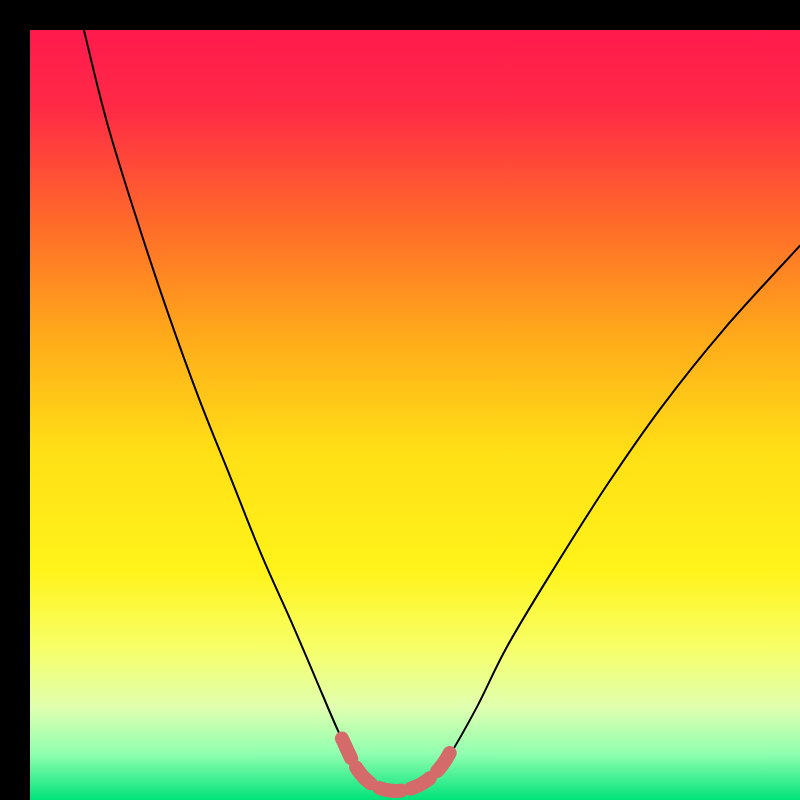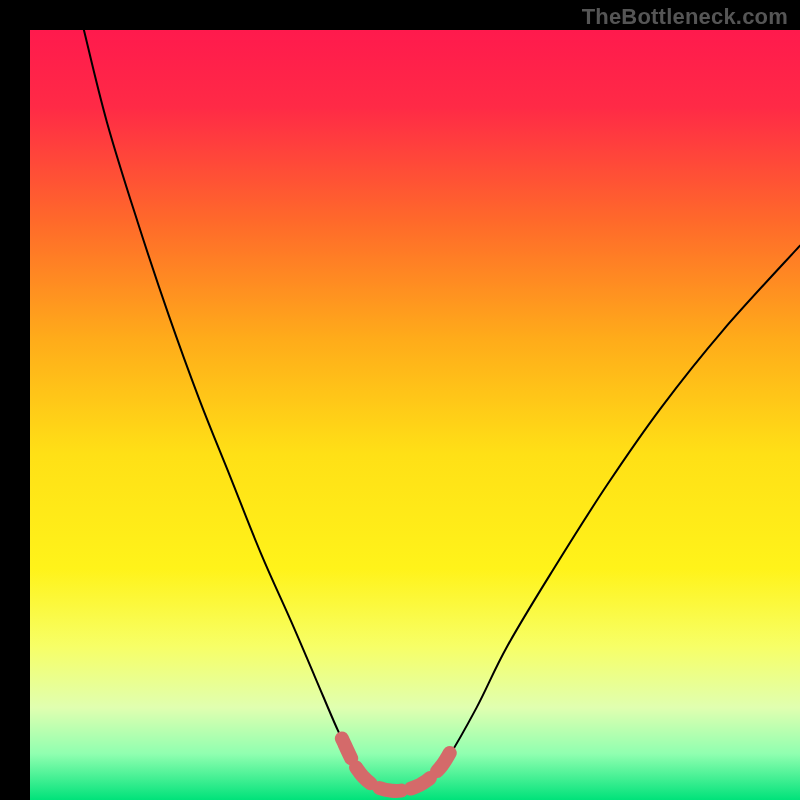--- a/index.html
+++ b/index.html
@@ -45,14 +45,13 @@
           <stop offset="80%" stop-color="#f7ff66"></stop>
           <stop offset="88%" stop-color="#e0ffb0"></stop>
           <stop offset="94%" stop-color="#90ffb0"></stop>
           <stop offset="100%" stop-color="#00e27a"></stop>
         </linearGradient>
     </defs>
     <rect id="bg-rect" fill="url(#bg-grad)" x="30" y="30" width="770" height="770"></rect>
     <path id="curve-main" fill="none" stroke-width="2" stroke-linecap="round" d="M 83.9 30 C 88.058 46.63199999999999, 97.298 87.74999999999997, 107 122.39999999999998 C 116.702 157.04999999999998, 126.71200000000002 187.85, 137.8 222.5 C 148.888 257.15, 157.512 283.022, 168.6 314.9 C 179.688 346.77799999999996, 188.312 370.49399999999997, 199.4 399.59999999999997 C 210.488 428.70599999999996, 219.11200000000002 448.88, 230.20000000000002 476.6 C 241.288 504.32000000000005, 249.912 527.2660000000001, 261 553.6 C 272.088 579.934, 282.098 600.7239999999999, 291.8 622.9 C 301.502 645.076, 306.584 657.396, 314.9 676.8 C 323.21599999999995 696.204, 331.07 715.4540000000001, 338 730.7 C 344.93 745.946, 347.856 752.491, 353.4 761.5 C 358.94399999999996 770.509, 363.25600000000003 775.899, 368.8 780.75 C 374.344 785.601, 378.656 786.3710000000001, 384.2 788.45 C 389.74399999999997 790.529, 394.056 792.3, 399.59999999999997 792.3 C 405.14399999999995 792.3, 409.45599999999996 790.529, 415 788.45 C 420.54400000000004 786.3710000000001, 424.85600000000005 785.601, 430.40000000000003 780.75 C 435.944 775.899, 437.48400000000004 774.667, 445.8 761.5 C 454.116 748.333, 465.51199999999994 728.39, 476.59999999999997 707.6 C 487.688 686.8100000000001, 493.53999999999996 670.948, 507.4 646 C 521.26 621.052, 535.582 598.106, 553.6 569 C 571.618 539.894, 588.096 513.4060000000001, 607.5 484.3 C 626.904 455.194, 640.61 435.02, 661.4 407.3 C 682.1899999999999 379.58000000000004, 698.052 359.406, 723 330.3 C 747.948 301.194, 786.14 260.846, 800 245.60000000000002" stroke="#000000"></path>
     <path id="curve-highlight" fill="none" stroke-width="14" stroke-linecap="round" stroke-dasharray="22 10" d="M 341.85 738.4 C 344.622 743.944, 351.706 760.884, 357.25 769.2 C 362.794 777.5160000000001, 366.41299999999995 780.7192, 372.65 784.6 C 378.887 788.4808, 384.96999999999997 790.067, 391.9 790.76 C 398.83 791.453, 404.91299999999995 790.2518, 411.15 788.45 C 417.387 786.6482000000001, 421.006 784.908, 426.55 780.75 C 432.09400000000005 776.592, 437.09900000000005 771.587, 441.95000000000005 765.35 C 446.80100000000004 759.113, 451.42100000000005 749.565, 453.50000000000006 746.1" stroke="#d46a6a"></path>
   </svg>
-  <div class="watermark">TheBottleneck.com</div>
 </div>
 
 </body></html>

